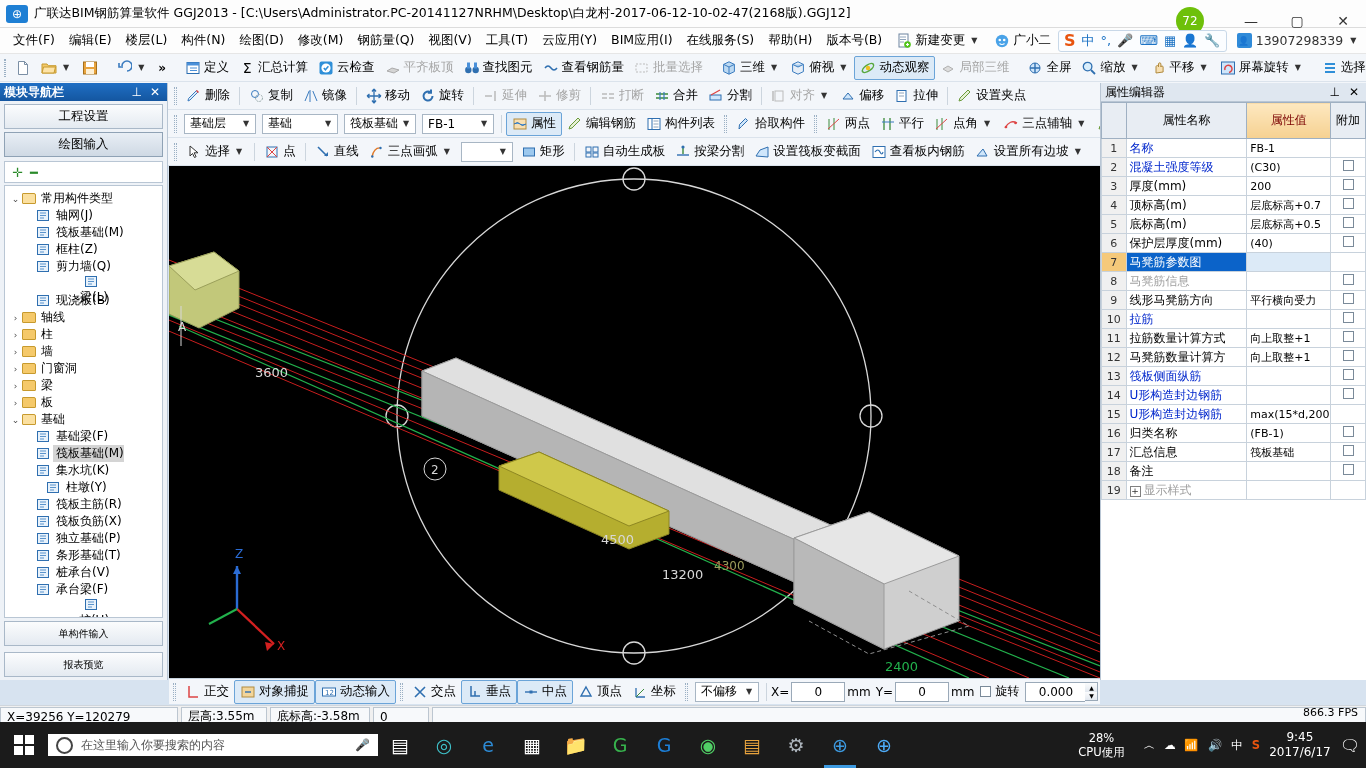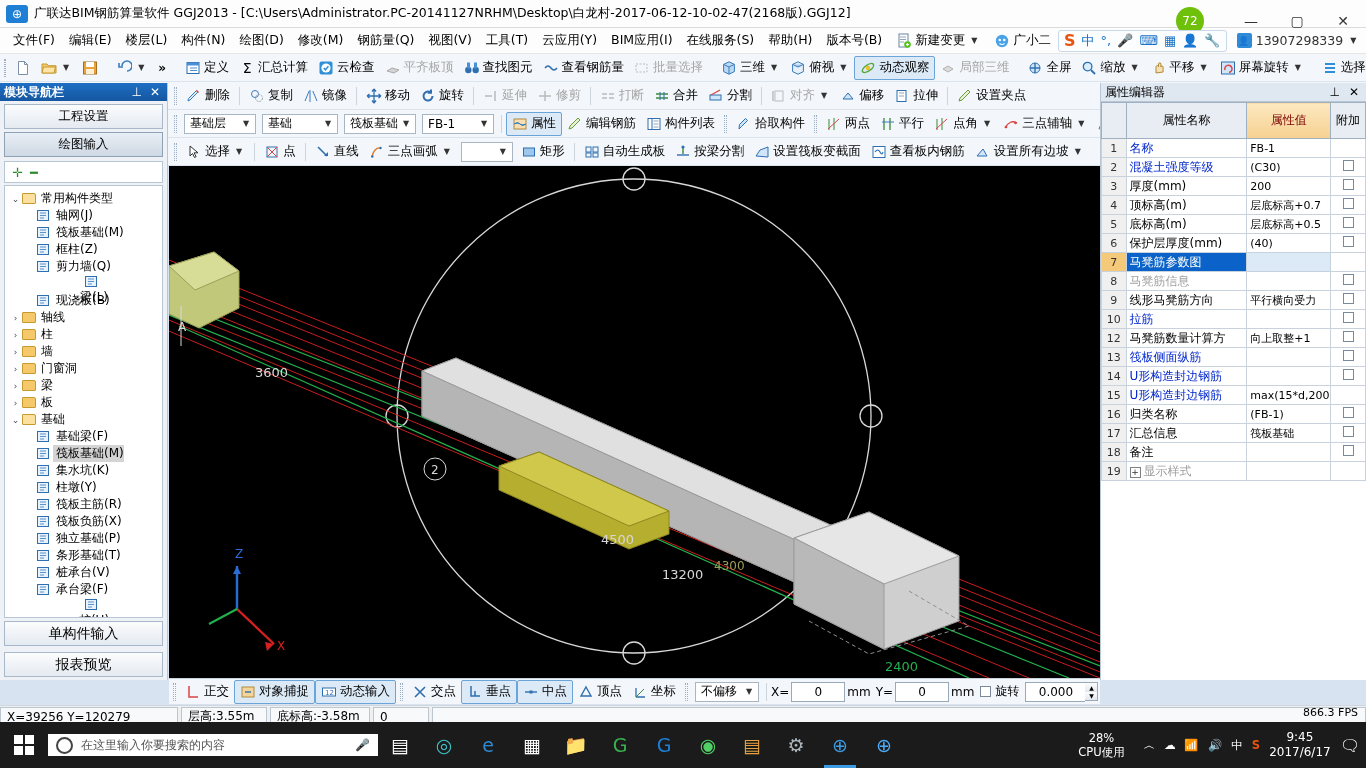--- a/index.html
+++ b/index.html
@@ -46,21 +46,21 @@
   .lp-btn.sel{background:linear-gradient(#e8eef5,#cfd9e4);border:1px solid #8fa2b5;}
   .lp-tools{height:22px;margin:4px 4px 2px 4px;background:#fff;border:1px solid #b9c6d4;display:flex;align-items:center;gap:7px;padding-left:7px;}
   .tree{flex:1;margin:0 4px;background:#fff;border:1px solid #b9c6d4;overflow:hidden;font-size:12px;padding-top:4px;}
   .tnode{display:flex;align-items:center;height:17px;white-space:nowrap;}
   .tnode .exp{width:13px;text-align:center;font-size:9px;color:#4a4a4a;}
   .tnode .lbl{padding-left:3px;}
   .tnode.sel .lbl{background:#d4d4d4;}
   .folder{width:14px;height:11px;background:#f5c96a;border:1px solid #c79a2e;border-radius:1px 2px 1px 1px;display:inline-block;margin-right:2px;}
   .folder.open{background:#fbe0a0;}
   .gic{width:15px;height:14px;display:inline-block;margin-right:2px;position:relative;}
-  .lp-bot{height:25px;margin:3px 4px;background:linear-gradient(#fbfcfd,#e4eaf1);border:1px solid #a9b8c8;display:flex;align-items:center;justify-content:center;font-size:14px;}
+  .lp-bot{height:25px;margin:3px 4px;background:linear-gradient(#fbfcfd,#e4eaf1);border:1px solid #a9b8c8;display:flex;align-items:center;justify-content:center;font-size:10px;}
   
   .canvaswrap{flex:1;position:relative;background:#000;overflow:hidden;}
   
   .rightpanel{width:266px;background:#eef2f7;border-left:1px solid #b9c6d4;display:flex;flex-direction:column;}
   .rp-title{height:19px;background:#dfe7f0;border-bottom:1px solid #b9c6d4;font-size:12px;display:flex;align-items:center;padding:0 4px;}
   .rp-title .sp{margin-left:auto;display:flex;gap:9px;padding-right:3px;}
   .ptable{width:100%;border-collapse:collapse;font-size:12px;background:#fff;table-layout:fixed;}
   .ptable th{background:#e8edf3;border:1px solid #9fb0c2;height:36px;font-weight:normal;font-size:12px;}
   .ptable th.pv{background:linear-gradient(#fde8c0,#f6d191);color:#7a0000;}
   .ptable td{border:1px solid #c8d2dc;height:19px;padding:0 3px;overflow:hidden;white-space:nowrap;}
@@ -717,21 +717,21 @@
           <span class="lbl">筏板基础(M)</span>
         </div>
         <div class="tnode" style="padding-left: 18px;">
           <span class="exp"></span>
           <span class="gic"><svg width="14" height="13" viewBox="0 0 14 13">
               <rect x="1.5" y="1.5" width="11" height="10" fill="#e8f2fb" stroke="#2f6fb0"></rect>
               <path d="M4 4h6M4 6.5h6M4 9h4" stroke="#5a93cc"></path>
             </svg></span>
           <span class="lbl">集水坑(K)</span>
         </div>
-        <div class="tnode" style="padding-left: 18px;">
+        <div class="tnode" style="padding-left: 28px;">
           <span class="exp"></span>
           <span class="gic"><svg width="14" height="13" viewBox="0 0 14 13">
               <rect x="1.5" y="1.5" width="11" height="10" fill="#e8f2fb" stroke="#2f6fb0"></rect>
               <path d="M4 4h6M4 6.5h6M4 9h4" stroke="#5a93cc"></path>
             </svg></span>
           <span class="lbl">柱墩(Y)</span>
         </div>
         <div class="tnode" style="padding-left: 18px;">
           <span class="exp"></span>
           <span class="gic"><svg width="14" height="13" viewBox="0 0 14 13">
@@ -943,20 +943,26 @@
             <tr class="">
               <td class="idx">9</td>
               <td class="nm">线形马凳筋方向</td>
               <td class="vl">平行横向受力</td>
               <td class="at"><span class="cbx"></span></td>
             </tr>
             <tr class="">
               <td class="idx">10</td>
               <td class="nm blue">拉筋</td>
               <td class="vl"></td>
+              <td class="at"><span class="cbx"></span></td>
+            </tr>
+            <tr class="">
+              <td class="idx">11</td>
+              <td class="nm">拉筋数量计算方式</td>
+              <td class="vl">向上取整+1</td>
               <td class="at"><span class="cbx"></span></td>
             </tr>
             <tr class="">
               <td class="idx">12</td>
               <td class="nm">马凳筋数量计算方</td>
               <td class="vl">向上取整+1</td>
               <td class="at"><span class="cbx"></span></td>
             </tr>
             <tr class="">
               <td class="idx">13</td>

